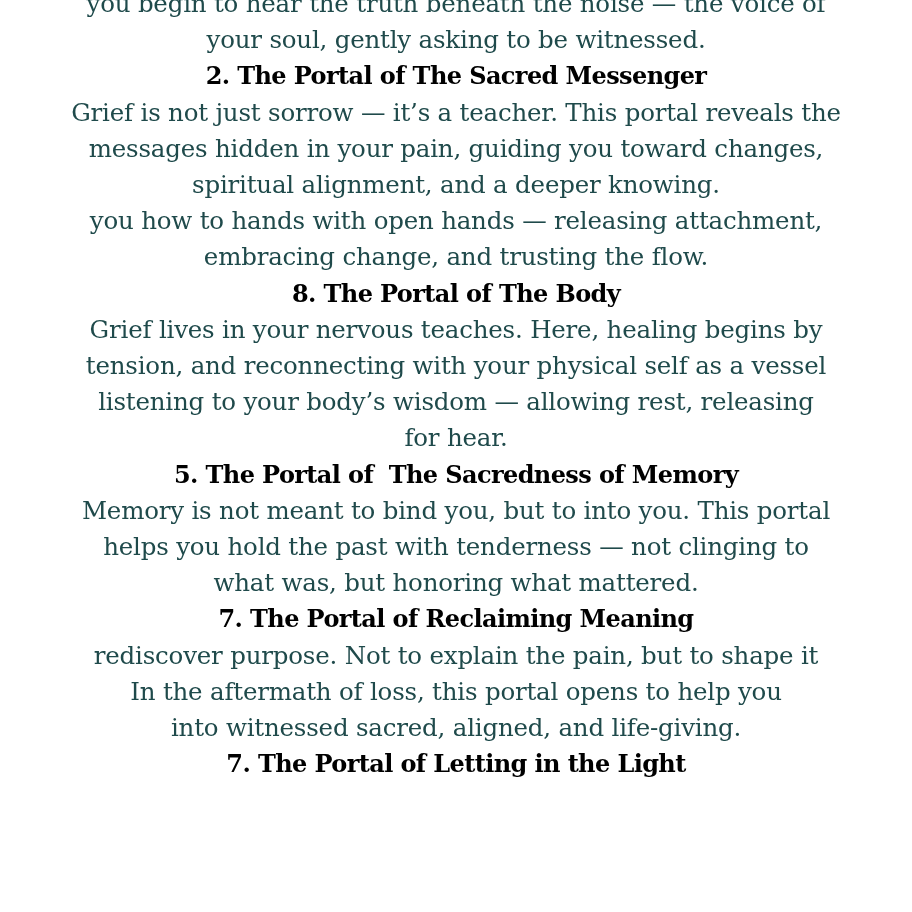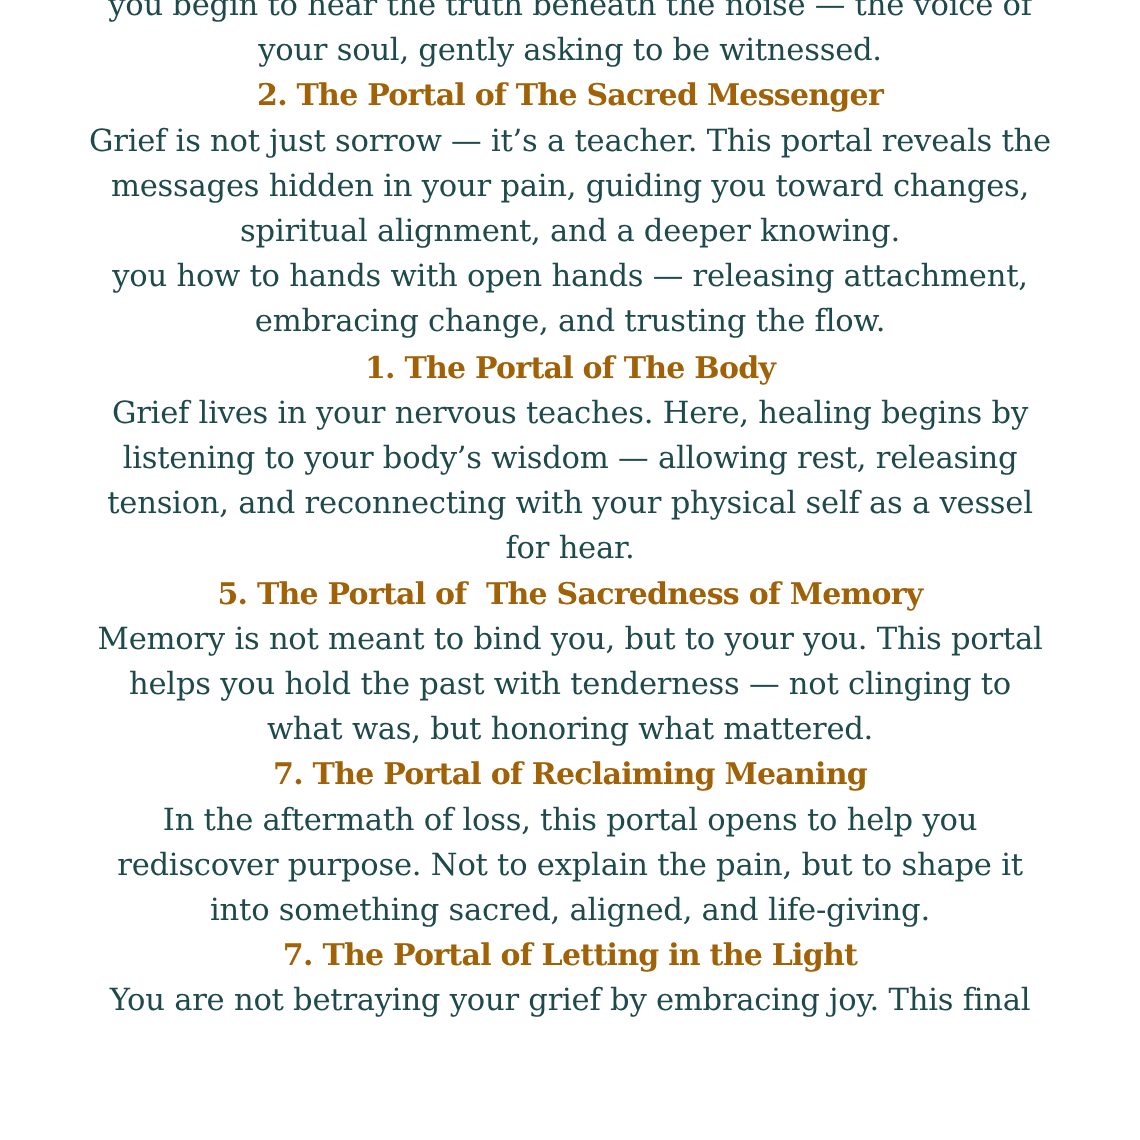--- a/index.html
+++ b/index.html
@@ -1,20 +1,20 @@
 <!DOCTYPE html>
 <html><head>
 <meta charset="utf-8">
 <style>
   html, body { margin:0; padding:0; }
   body { width:912px; height:912px; background:#ffffff; overflow:hidden; position:relative; }
   .page { position:absolute; left:0; top:-14px; width:912px; text-align:center;
     font-family:"DejaVu Serif", "Liberation Serif", serif; color:#1f4a4b; }
   .line { font-size:24.5px; line-height:36.2px; white-space:nowrap; letter-spacing:-0.2px; }
-  .heading { font-weight:bold; font-size:24px; line-height:36.2px; white-space:nowrap; letter-spacing:-0.6px; color:#a16207; }
+  .heading { font-weight:bold; font-size:24px; line-height:36.2px; white-space:nowrap; letter-spacing:-0.6px; color:#000000; }
 </style>
 </head>
 <body>
 
 <div class="page">
   <div>
     <div class="line">you begin to hear the truth beneath the noise — the voice of</div>
     <div class="line">your soul, gently asking to be witnessed.</div>
   </div>
 
@@ -24,38 +24,37 @@
     <div class="line">messages hidden in your pain, guiding you toward changes,</div>
     <div class="line">spiritual alignment, and a deeper knowing.</div>
   </div>
 
   <div>
     <div class="line">you how to hands with open hands — releasing attachment,</div>
     <div class="line">embracing change, and trusting the flow.</div>
   </div>
 
   <div>
-    <div class="heading">1. The Portal of The Body</div>
+    <div class="heading">8. The Portal of The Body</div>
     <div class="line">Grief lives in your nervous teaches. Here, healing begins by</div>
+    <div class="line">tension, and reconnecting with your physical self as a vessel</div>
     <div class="line">listening to your body’s wisdom — allowing rest, releasing</div>
-    <div class="line">tension, and reconnecting with your physical self as a vessel</div>
     <div class="line">for hear.</div>
   </div>
 
   <div>
     <div class="heading" style="white-space:pre">5. The Portal of  The Sacredness of Memory</div>
-    <div class="line">Memory is not meant to bind you, but to your you. This portal</div>
+    <div class="line">Memory is not meant to bind you, but to into you. This portal</div>
     <div class="line">helps you hold the past with tenderness — not clinging to</div>
     <div class="line">what was, but honoring what mattered.</div>
   </div>
 
   <div>
     <div class="heading">7. The Portal of Reclaiming Meaning</div>
+    <div class="line">rediscover purpose. Not to explain the pain, but to shape it</div>
     <div class="line">In the aftermath of loss, this portal opens to help you</div>
-    <div class="line">rediscover purpose. Not to explain the pain, but to shape it</div>
-    <div class="line">into something sacred, aligned, and life-giving.</div>
+    <div class="line">into witnessed sacred, aligned, and life-giving.</div>
   </div>
 
   <div>
     <div class="heading">7. The Portal of Letting in the Light</div>
-    <div class="line">You are not betraying your grief by embracing joy. This final</div>
   </div>
 </div>
 
 </body></html>

